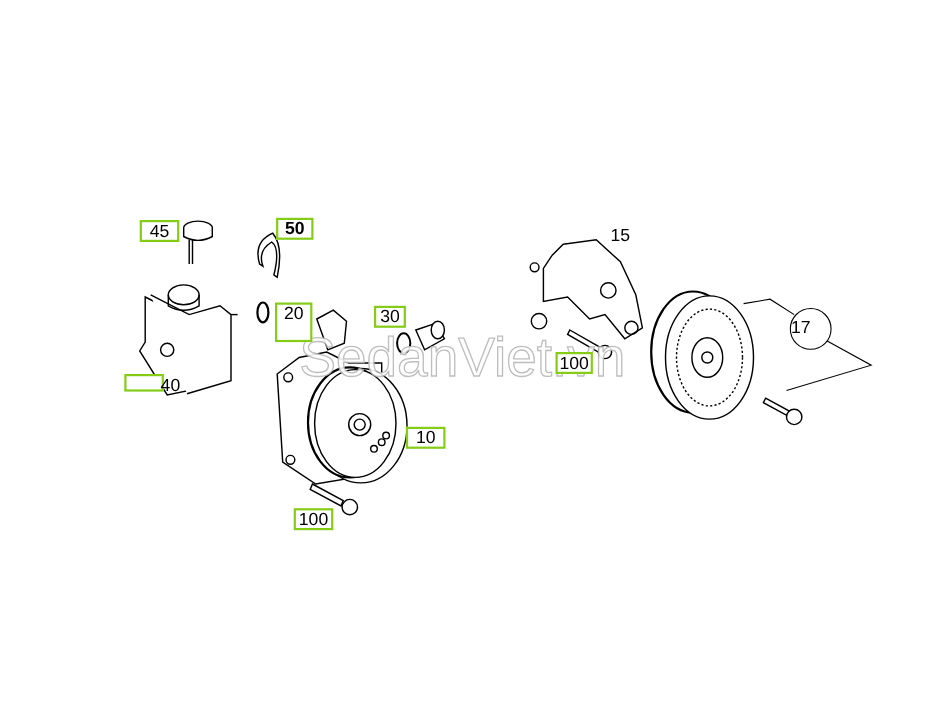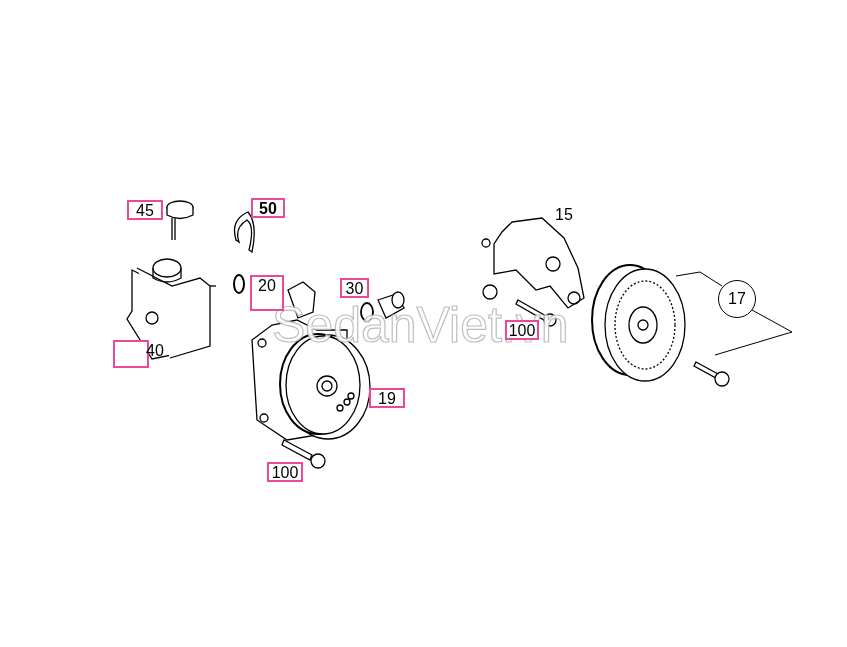--- a/index.html
+++ b/index.html
@@ -1,27 +1,27 @@
 <!DOCTYPE html>
 <html><head>
 <meta charset="utf-8">
 <style>
   html, body { margin:0; padding:0; background:#ffffff; }
   body { width:847px; height:647px; position:relative; overflow:hidden; font-family:"Liberation Sans", sans-serif; }
   #canvas { position:absolute; left:0; top:0; width:847px; height:647px; }
   .lbl {
     position:absolute; box-sizing:border-box;
-    border:2px solid #ec4899; background:#fff;
+    border:2px solid #84cc16; background:#fff;
     color:#000; font-size:16px; line-height:16px;
     text-align:center; padding-top:1px;
   }
   .plain { position:absolute; color:#000; font-size:16px;text-align:right; }
   .circ {
     position:absolute; width:36px; height:36px; border:1px solid #000;
-    border-radius:50%; background:#fff; text-align:center; line-height:36px;
+    border-radius:50%; background:#fff; line-height:36px;
     font-size:16px; color:#000;
   }
   .wm {
     position:absolute; left:272px; top:296px; font-size:50px;
     color:#fff; -webkit-text-stroke:1.2px #b8b8b8; letter-spacing:0px;
     font-family:"Liberation Sans", sans-serif; opacity:0.9; pointer-events:none;
   }
 </style>
 </head>
 <body>
@@ -100,18 +100,18 @@
   <polyline points="676,276 700,272 722,286" stroke-width="1"></polyline>
   <polyline points="752,310 792,332 715,355" stroke-width="1"></polyline>
 </svg>
 
 <div class="wm">SedanViet.vn</div>
 
 <div class="lbl" style="left:127px;top:200px;width:36px;height:20px;">45</div>
 <div class="lbl" style="left:251px;top:198px;width:34px;height:20px;font-weight:bold;">50</div>
 <div class="lbl" style="left:250px;top:275px;width:34px;height:36px;">20</div>
 <div class="lbl" style="left:340px;top:278px;width:29px;height:20px;text-align:center;">30</div>
-<div class="lbl" style="left:113px;top:340px;width:36px;height:28px;padding-left:31px;">40</div>
-<div class="lbl" style="left:369px;top:388px;width:36px;height:20px;">19</div>
+<div class="lbl" style="left:113px;top:340px;width:36px;height:16px;padding-left:31px;">40</div>
+<div class="lbl" style="left:369px;top:388px;width:36px;height:20px;">10</div>
 <div class="lbl" style="left:267px;top:462px;width:36px;height:20px;">100</div>
 <div class="plain" style="left:555px;top:206px;">15</div>
 <div class="lbl" style="left:505px;top:320px;width:34px;height:20px;">100</div>
 <div class="circ" style="left:718px;top:280px;">17</div>
 
 </body></html>

